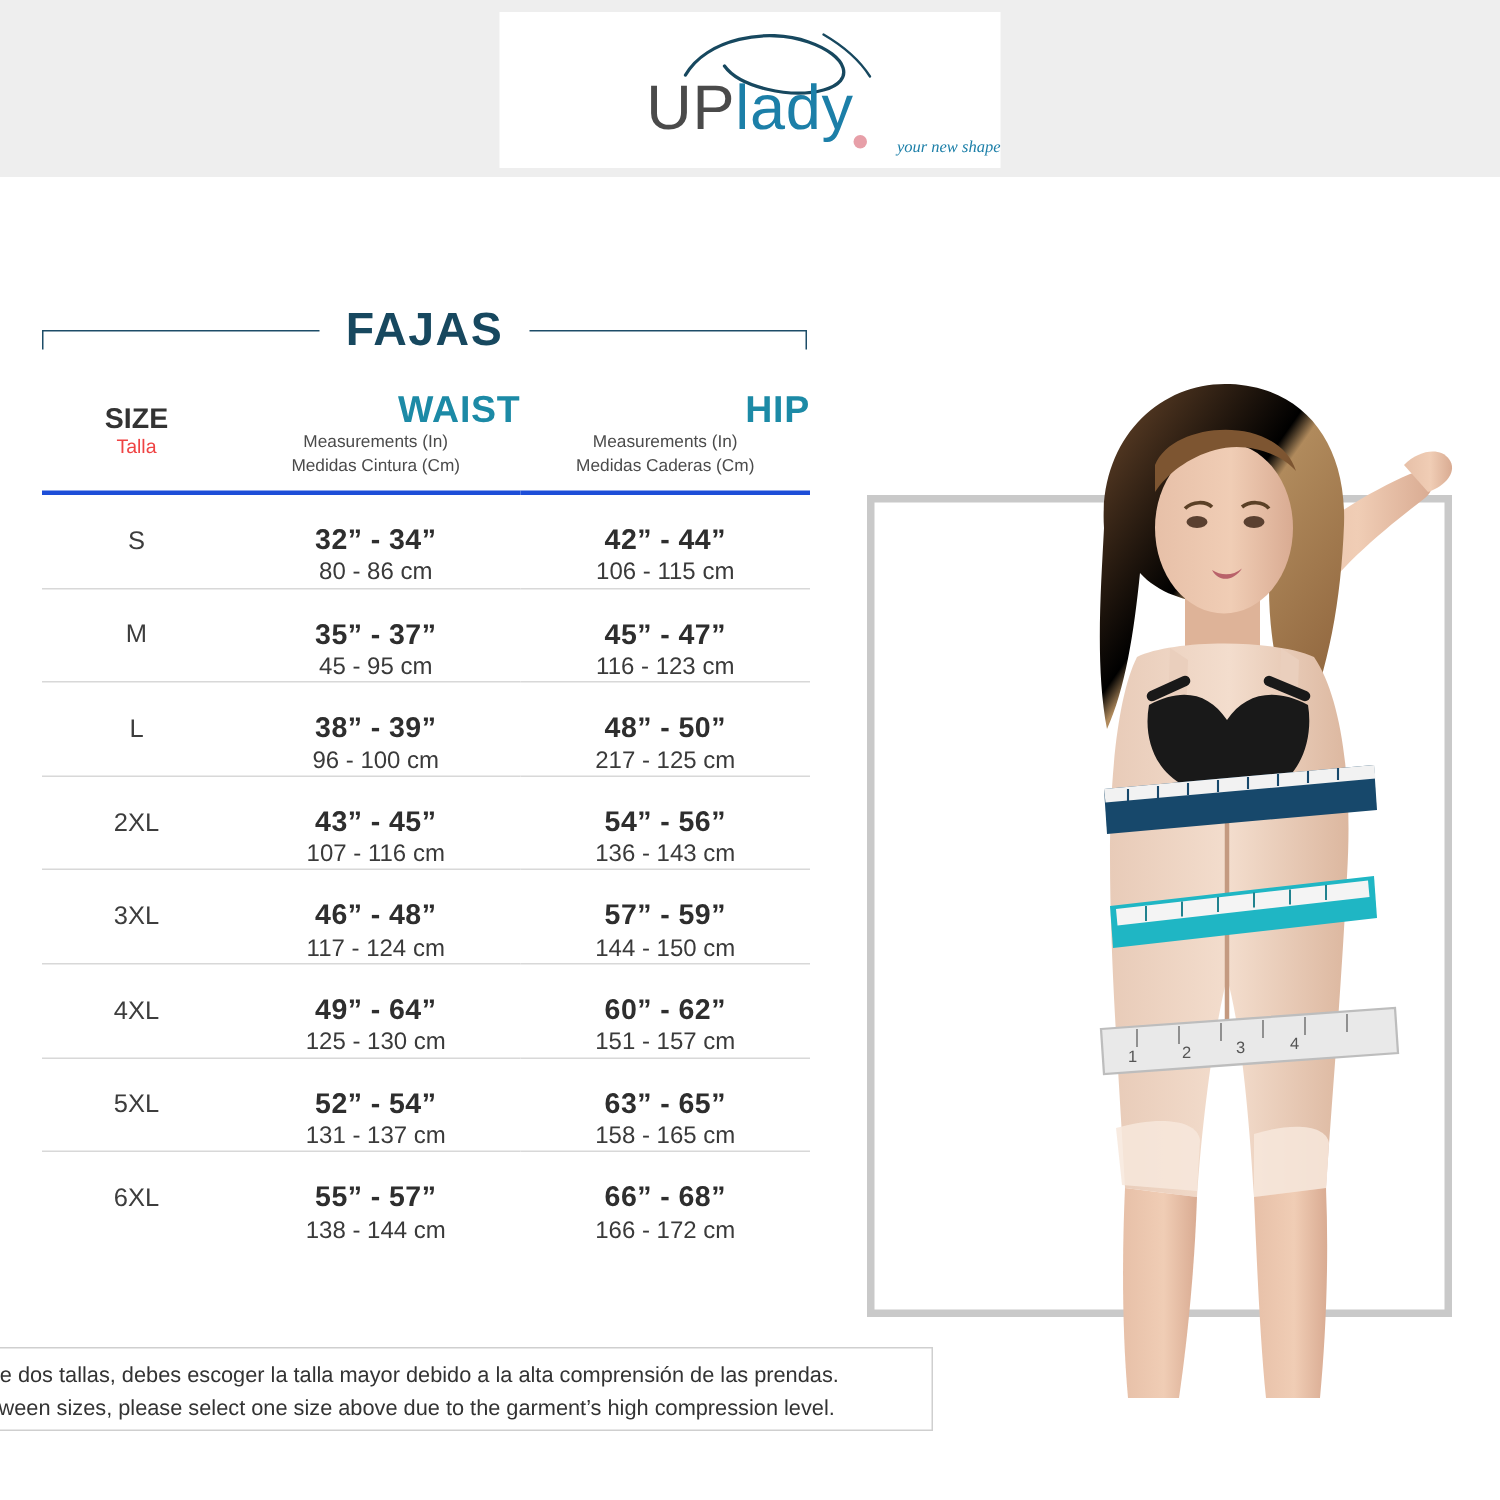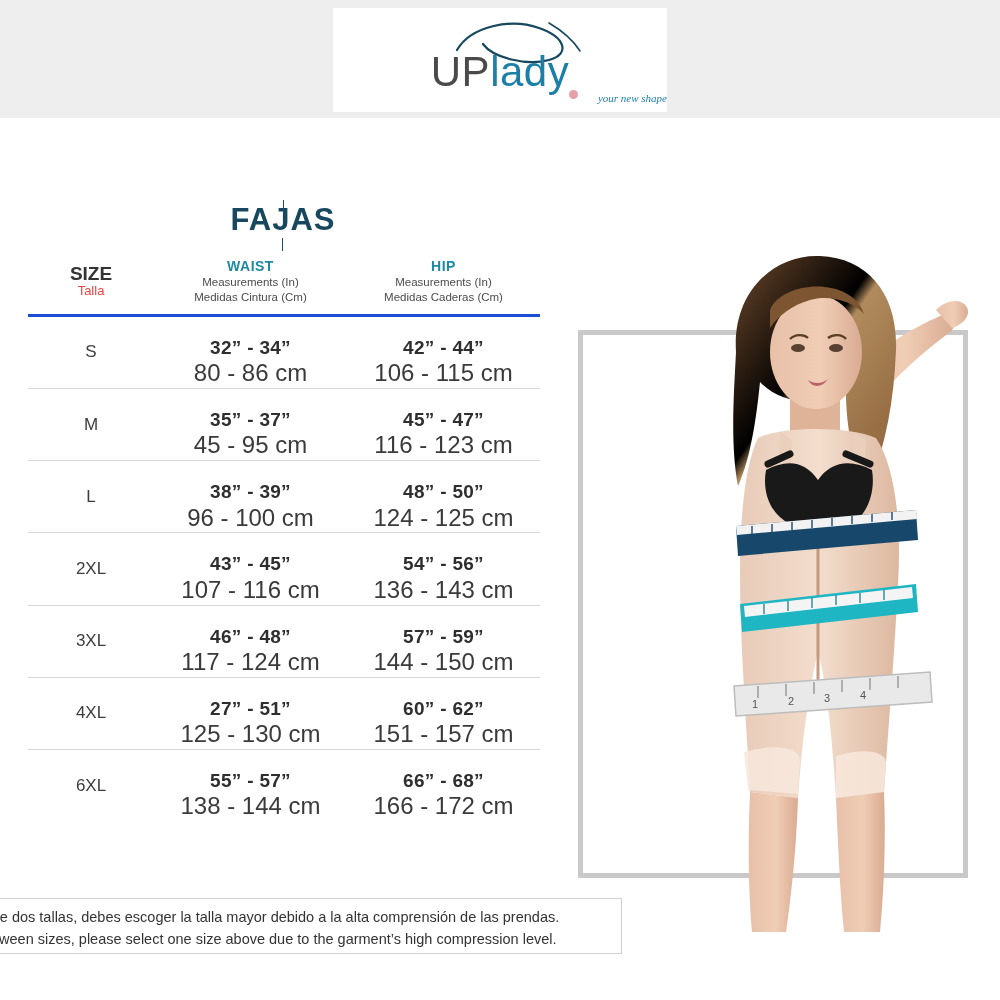--- a/index.html
+++ b/index.html
@@ -81,21 +81,20 @@
 
   
   .title-wrap {
     position: absolute;
     top: 200px;
     left: 28px;
     width: 510px;
     height: 40px;
     display: flex;
     align-items: center;
-    flex-direction: column;
   }
   .title-rule {
     flex: 1 1 auto;
     height: 1px;
     background: #1d4d68;
     position: relative;
   }
   .title-rule.left::before,
   .title-rule.right::after {
     content: "";
@@ -138,26 +137,27 @@
 
   .hd-size {
     font-size: 19px;
     font-weight: bold;
     color: #333333;
     line-height: 1.15;
     padding: 6px 0 10px 0;
   }
   .hd-size .sub { display:block; font-weight: normal; font-size: 13px; color:#ef4444; }
   .hd-main {
-    font-size: 14px;
+    font-size: 25px;
     font-weight: bold;
     color: #1c8aa6;
     letter-spacing: 0.5px;
     line-height: 1.2;
     padding-top: 6px;
+    text-align: right;
   }
   .hd-sub {
     display: block;
     font-size: 11.5px;
     font-weight: normal;
     color: #4b4b4b;
     line-height: 1.35;
     padding-bottom: 8px;
   }
 
@@ -170,21 +170,21 @@
   }
   .cell-in {
     font-size: 19px;
     font-weight: bold;
     color: #2e2e2e;
     line-height: 1.18;
     letter-spacing: 0.3px;
     margin-top: 20px;
   }
   .cell-cm {
-    font-size: 24px;
+    font-size: 16px;
     color: #3a3a3a;
     line-height: 1.2;
   }
   tr.last td { border-bottom: none; }
 
   
   .photo-panel {
     position: absolute;
     top: 330px;
     left: 578px;
@@ -296,21 +296,21 @@
       </td>
     </tr>
     <tr>
       <td class="cell-size">L</td>
       <td class="cell-meas">
         <div class="cell-in">38” - 39”</div>
         <div class="cell-cm">96 - 100 cm</div>
       </td>
       <td class="cell-meas">
         <div class="cell-in">48” - 50”</div>
-        <div class="cell-cm">124 - 125 cm</div>
+        <div class="cell-cm">217 - 125 cm</div>
       </td>
     </tr>
     <tr>
       <td class="cell-size">2XL</td>
       <td class="cell-meas">
         <div class="cell-in">43” - 45”</div>
         <div class="cell-cm">107 - 116 cm</div>
       </td>
       <td class="cell-meas">
         <div class="cell-in">54” - 56”</div>
@@ -324,26 +324,37 @@
         <div class="cell-cm">117 - 124 cm</div>
       </td>
       <td class="cell-meas">
         <div class="cell-in">57” - 59”</div>
         <div class="cell-cm">144 - 150 cm</div>
       </td>
     </tr>
     <tr>
       <td class="cell-size">4XL</td>
       <td class="cell-meas">
-        <div class="cell-in">27” - 51”</div>
+        <div class="cell-in">49” - 64”</div>
         <div class="cell-cm">125 - 130 cm</div>
       </td>
       <td class="cell-meas">
         <div class="cell-in">60” - 62”</div>
         <div class="cell-cm">151 - 157 cm</div>
+      </td>
+    </tr>
+    <tr>
+      <td class="cell-size">5XL</td>
+      <td class="cell-meas">
+        <div class="cell-in">52” - 54”</div>
+        <div class="cell-cm">131 - 137 cm</div>
+      </td>
+      <td class="cell-meas">
+        <div class="cell-in">63” - 65”</div>
+        <div class="cell-cm">158 - 165 cm</div>
       </td>
     </tr>
     <tr class="last">
       <td class="cell-size">6XL</td>
       <td class="cell-meas">
         <div class="cell-in">55” - 57”</div>
         <div class="cell-cm">138 - 144 cm</div>
       </td>
       <td class="cell-meas">
         <div class="cell-in">66” - 68”</div>

